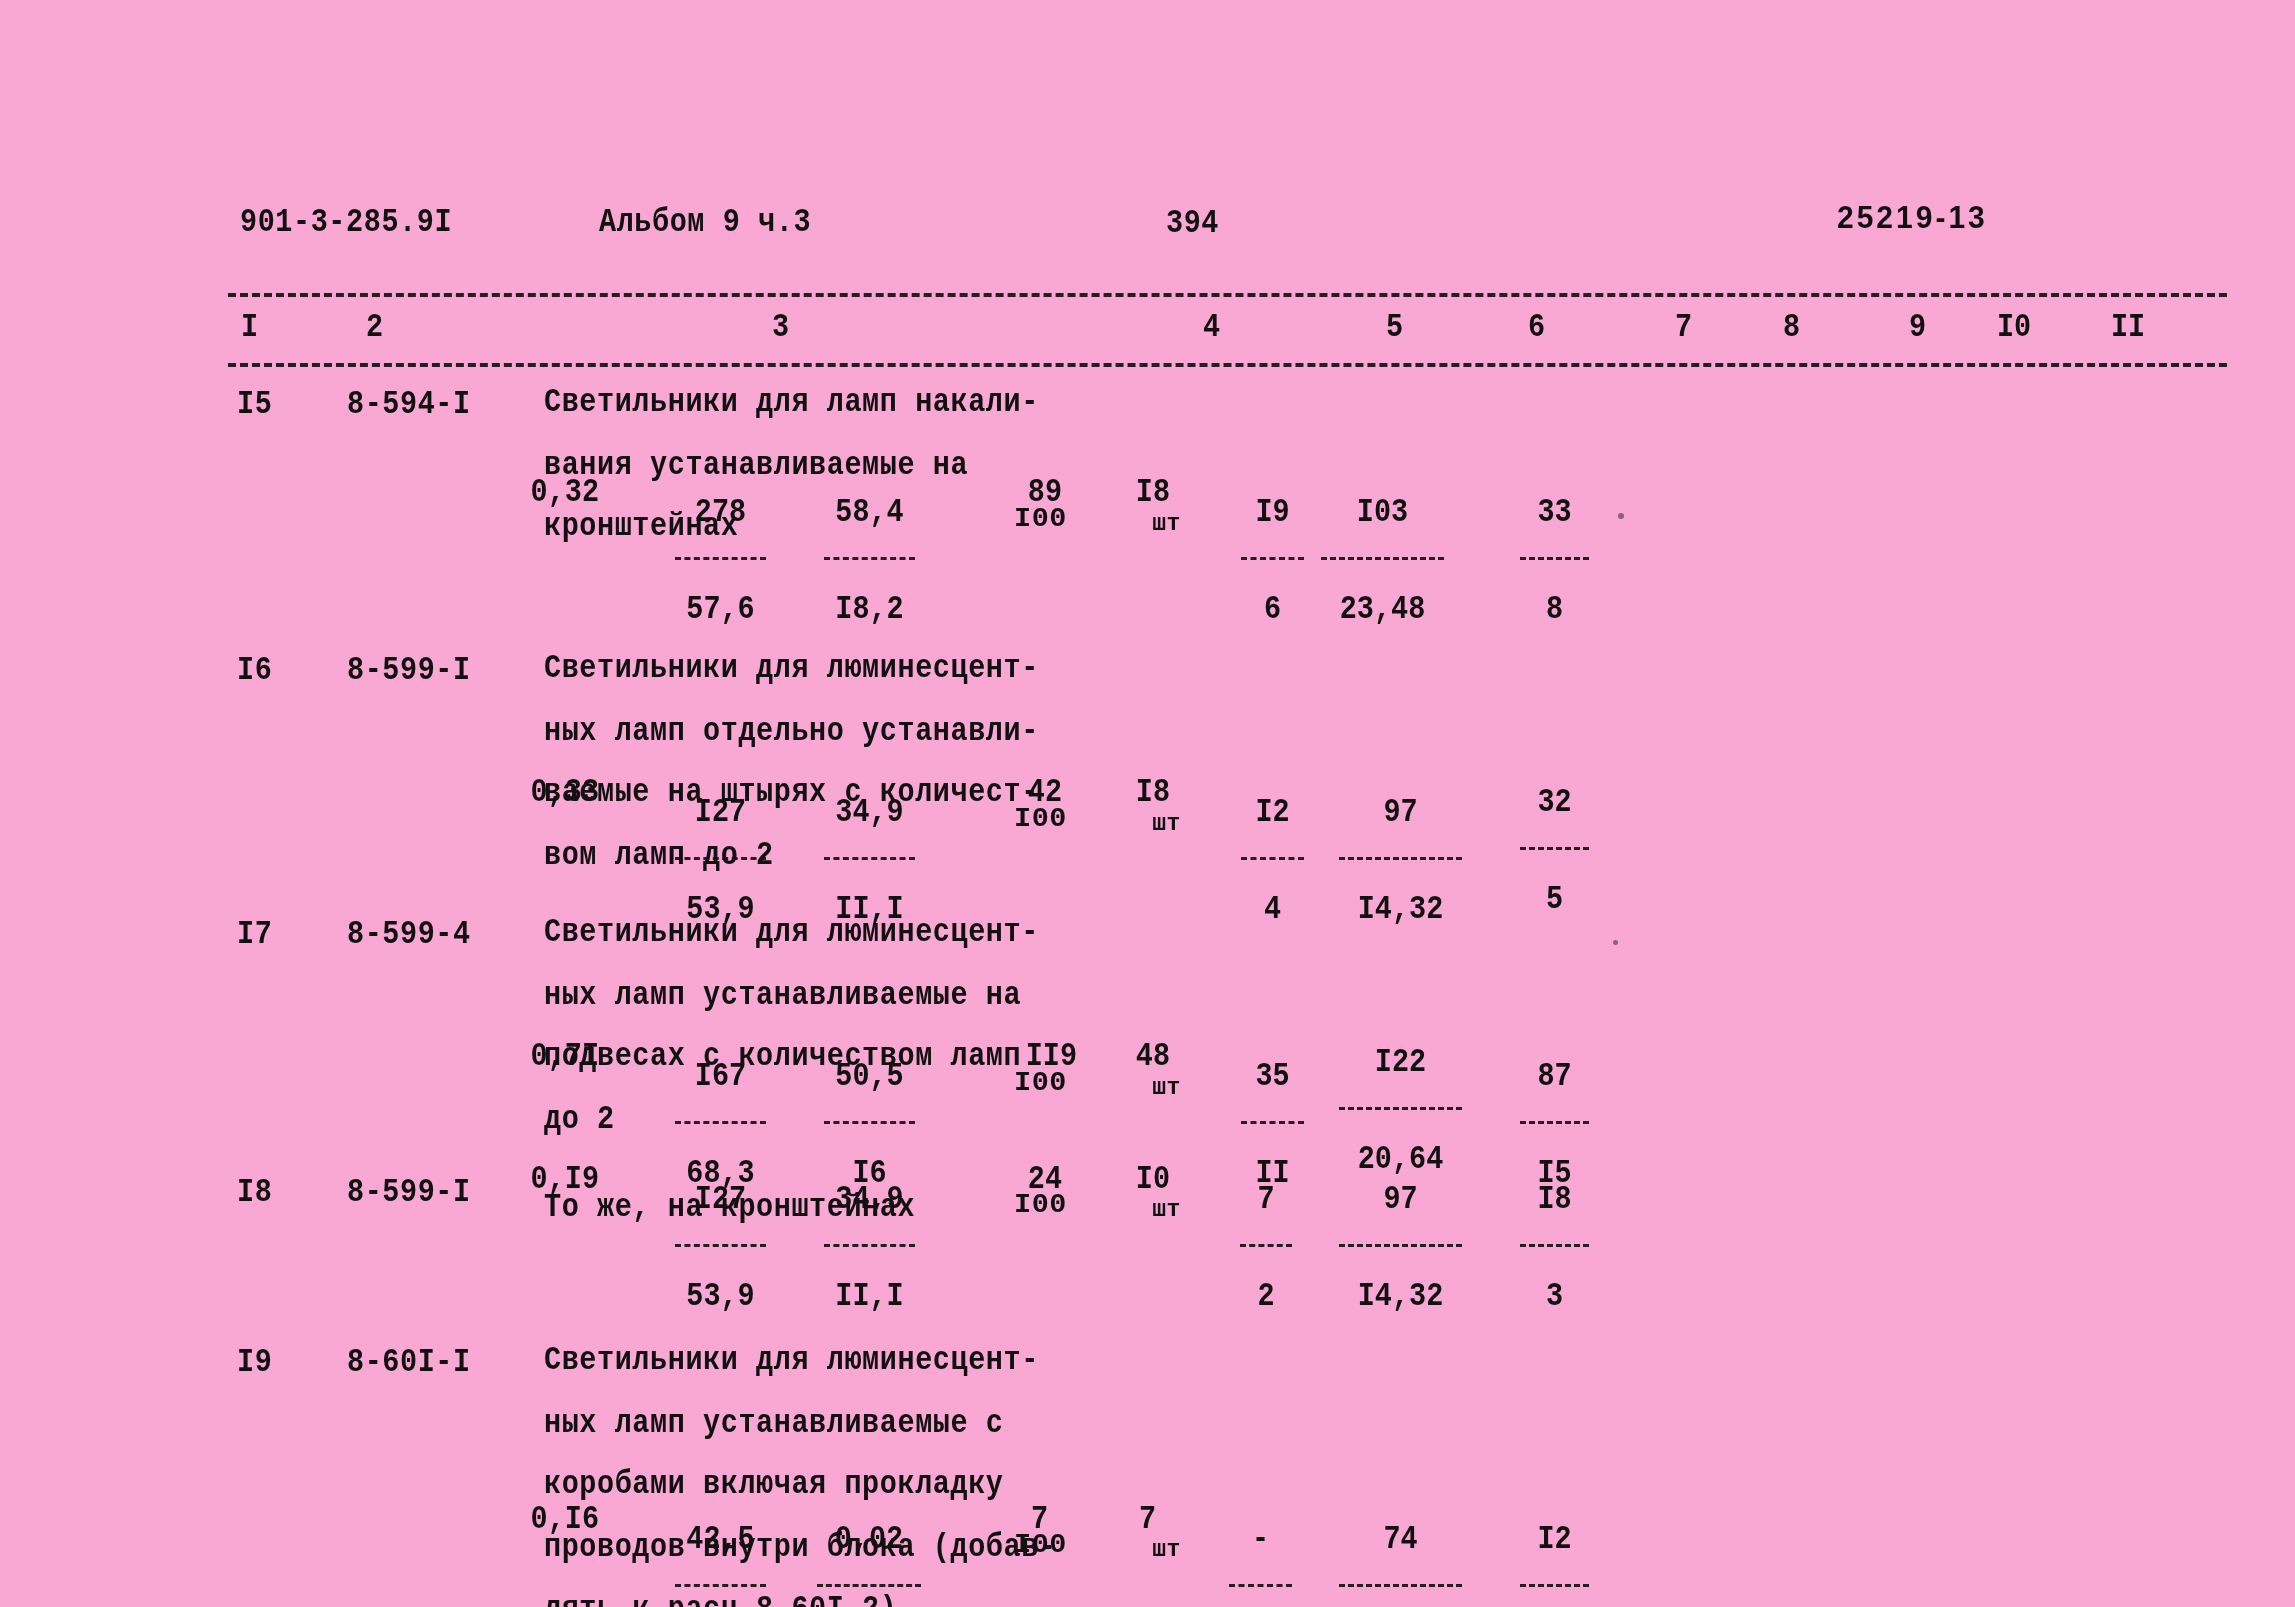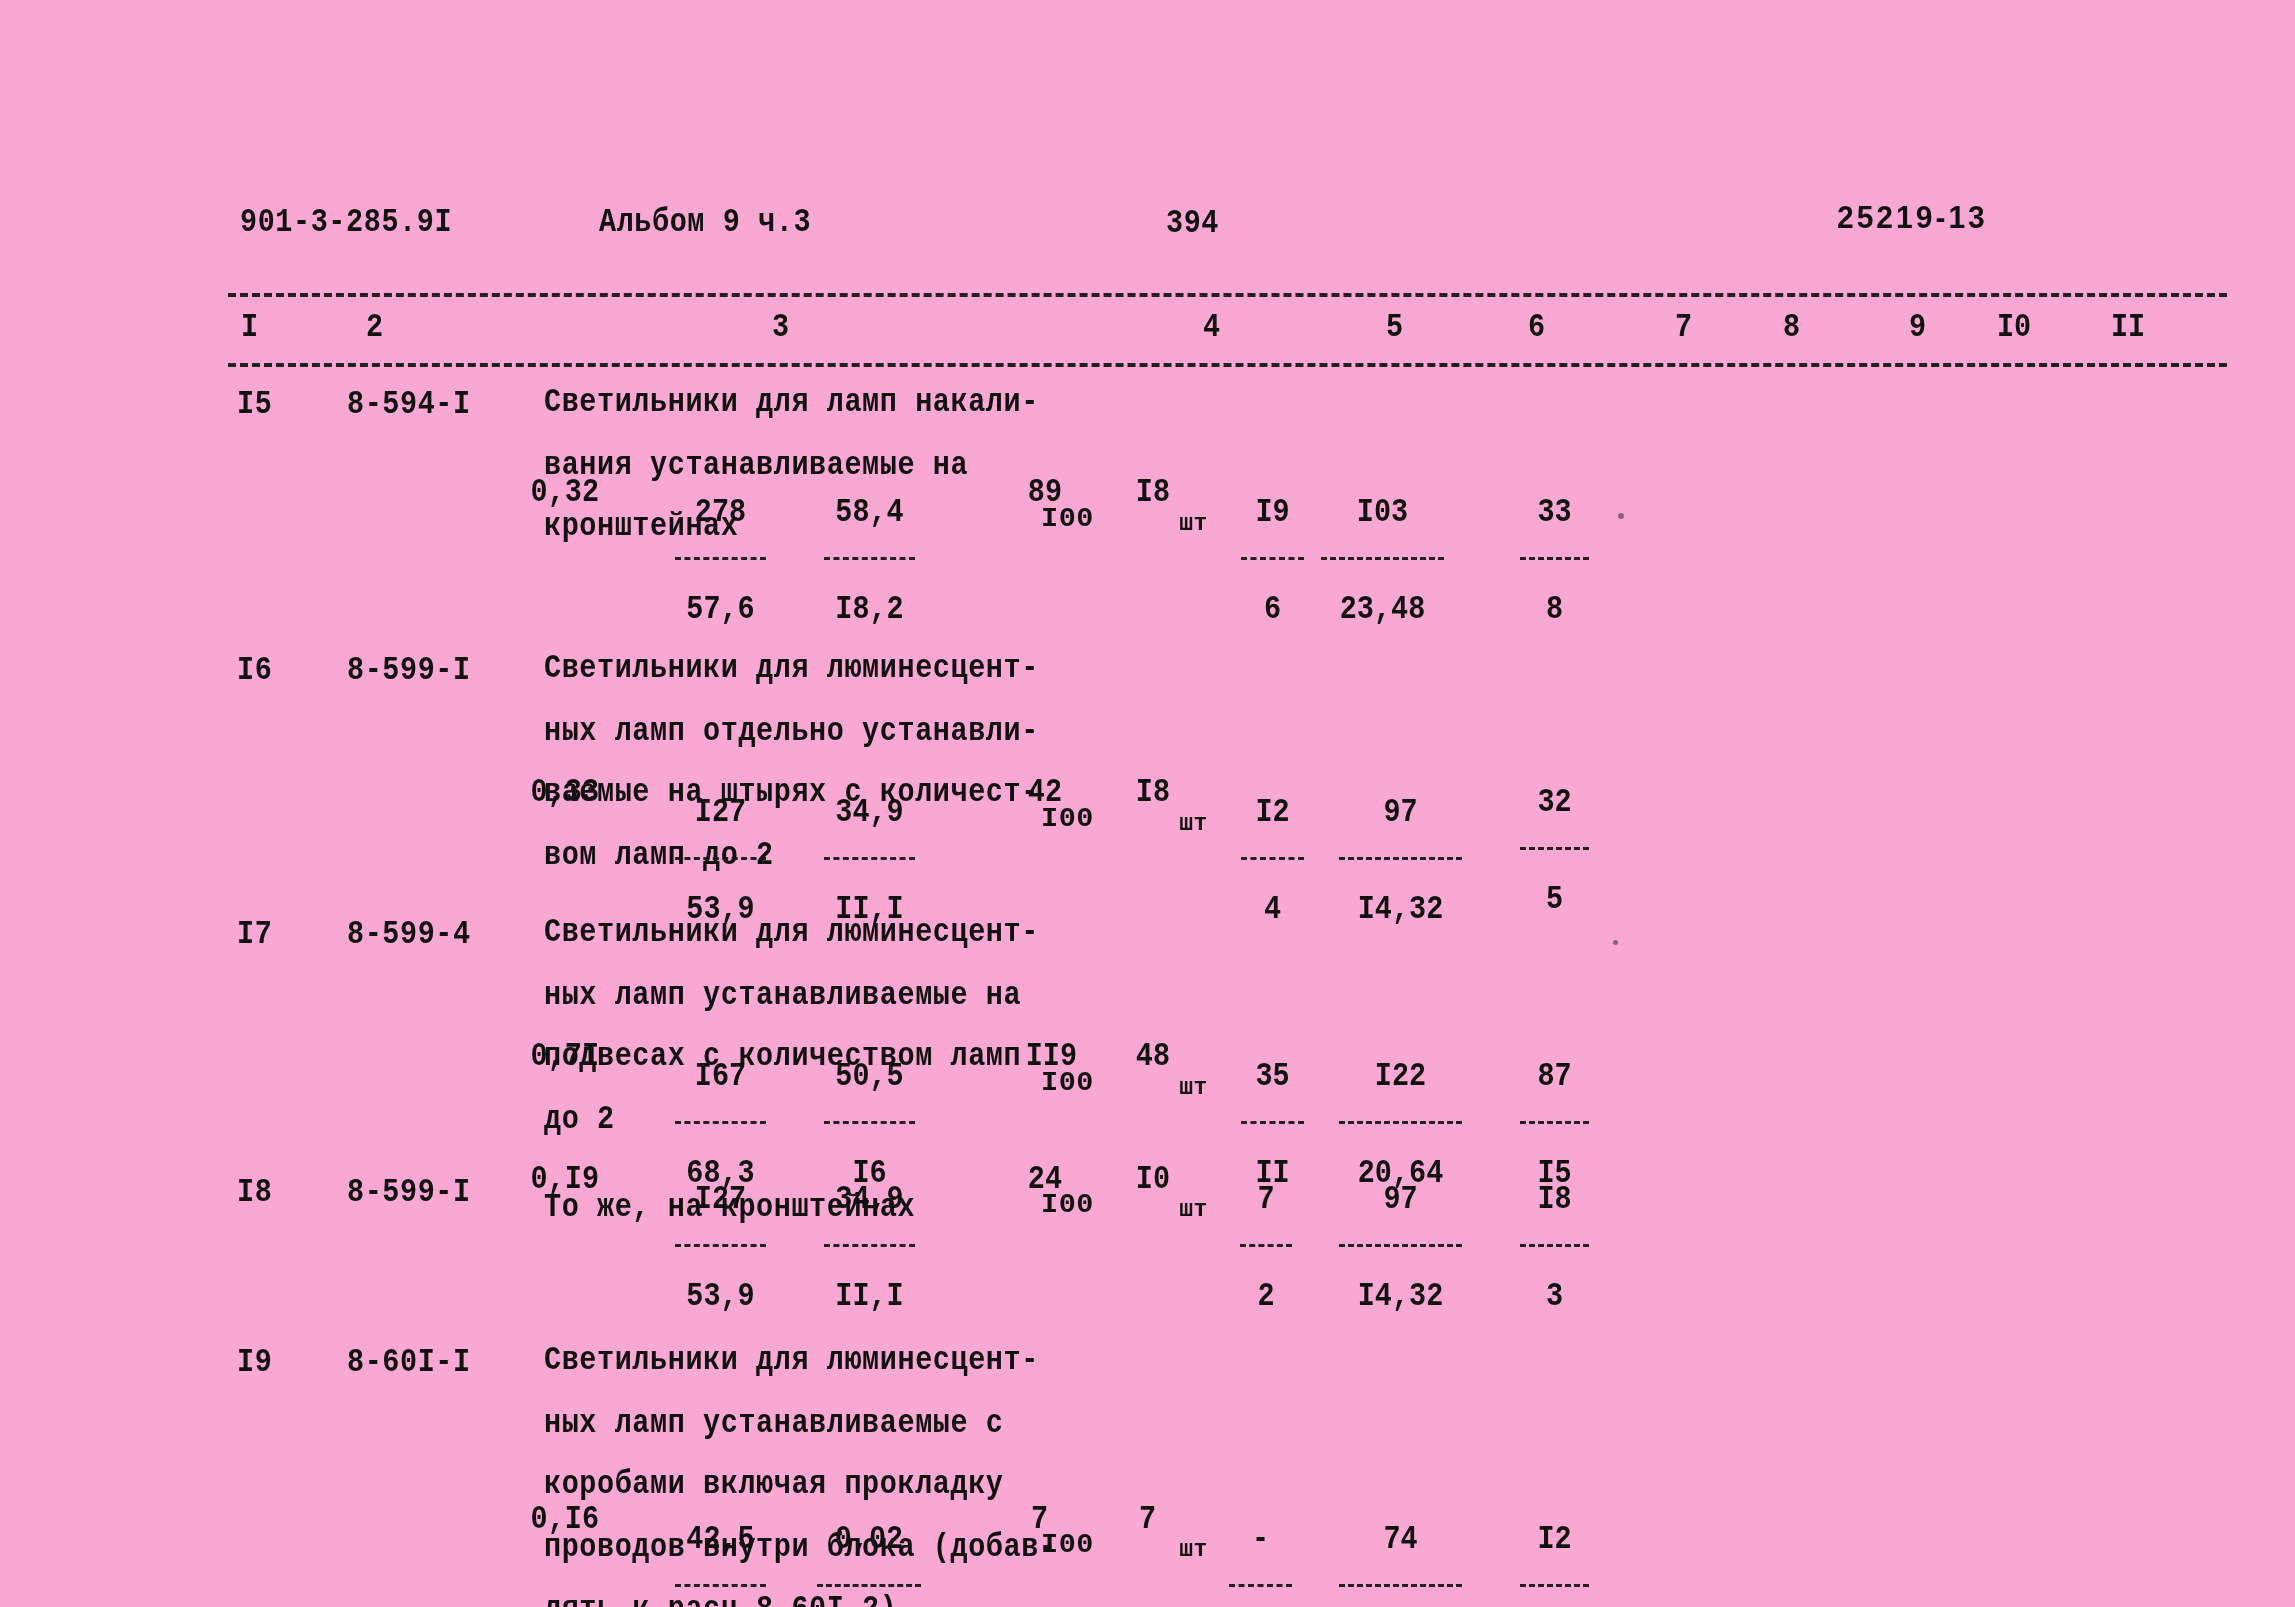--- a/index.html
+++ b/index.html
@@ -68,21 +68,21 @@
   }
 
   
   #table-body { position: absolute; left: 0; top: 363px; width: 100%; }
 
   .row { position: absolute; left: 0; width: 100%; }
 
   .cell-num    { position: absolute; font-size: 28.5px; }
   .cell-code   { position: absolute; font-size: 28.5px; }
   .cell-desc   { position: absolute; font-size: 28.5px; line-height: 1.42; }
-  .cell-unit   { position: absolute; font-size: 27px; margin-left: 27px; }
+  .cell-unit   { position: absolute; font-size: 27px; }
   .cell-unit .unit-qty { font-size: 28.5px; }
   .cell-unit .unit-word { font-size: 23px; }
 
   
   .val {
     position: absolute;
     font-size: 28.5px;
     text-align: right;
     white-space: pre;
     font-weight: 700;
@@ -261,21 +261,21 @@
         <span class="bar" style="width:91px;margin-left:auto"></span>
         <span class="bot">I6</span>
       </div>
       <div class="val" style="right:1218px; top:144px">II9</div>
       <div class="val" style="right:1125px; top:144px">48</div>
       <div class="frac" style="right:991px; top:143px">
         <span class="top">35</span>
         <span class="bar" style="width:63px;margin-left:auto"></span>
         <span class="bot">II</span>
       </div>
-      <div class="frac" style="right:833px; top:143px">
+      <div class="frac" style="right:833px; top:129px">
         <span class="top">I22</span>
         <span class="bar" style="width:123px;margin-left:auto"></span>
         <span class="bot">20,64</span>
       </div>
       <div class="frac" style="right:706px; top:143px">
         <span class="top">87</span>
         <span class="bar" style="width:69px;margin-left:auto"></span>
         <span class="bot">I5</span>
       </div>
     </div>

